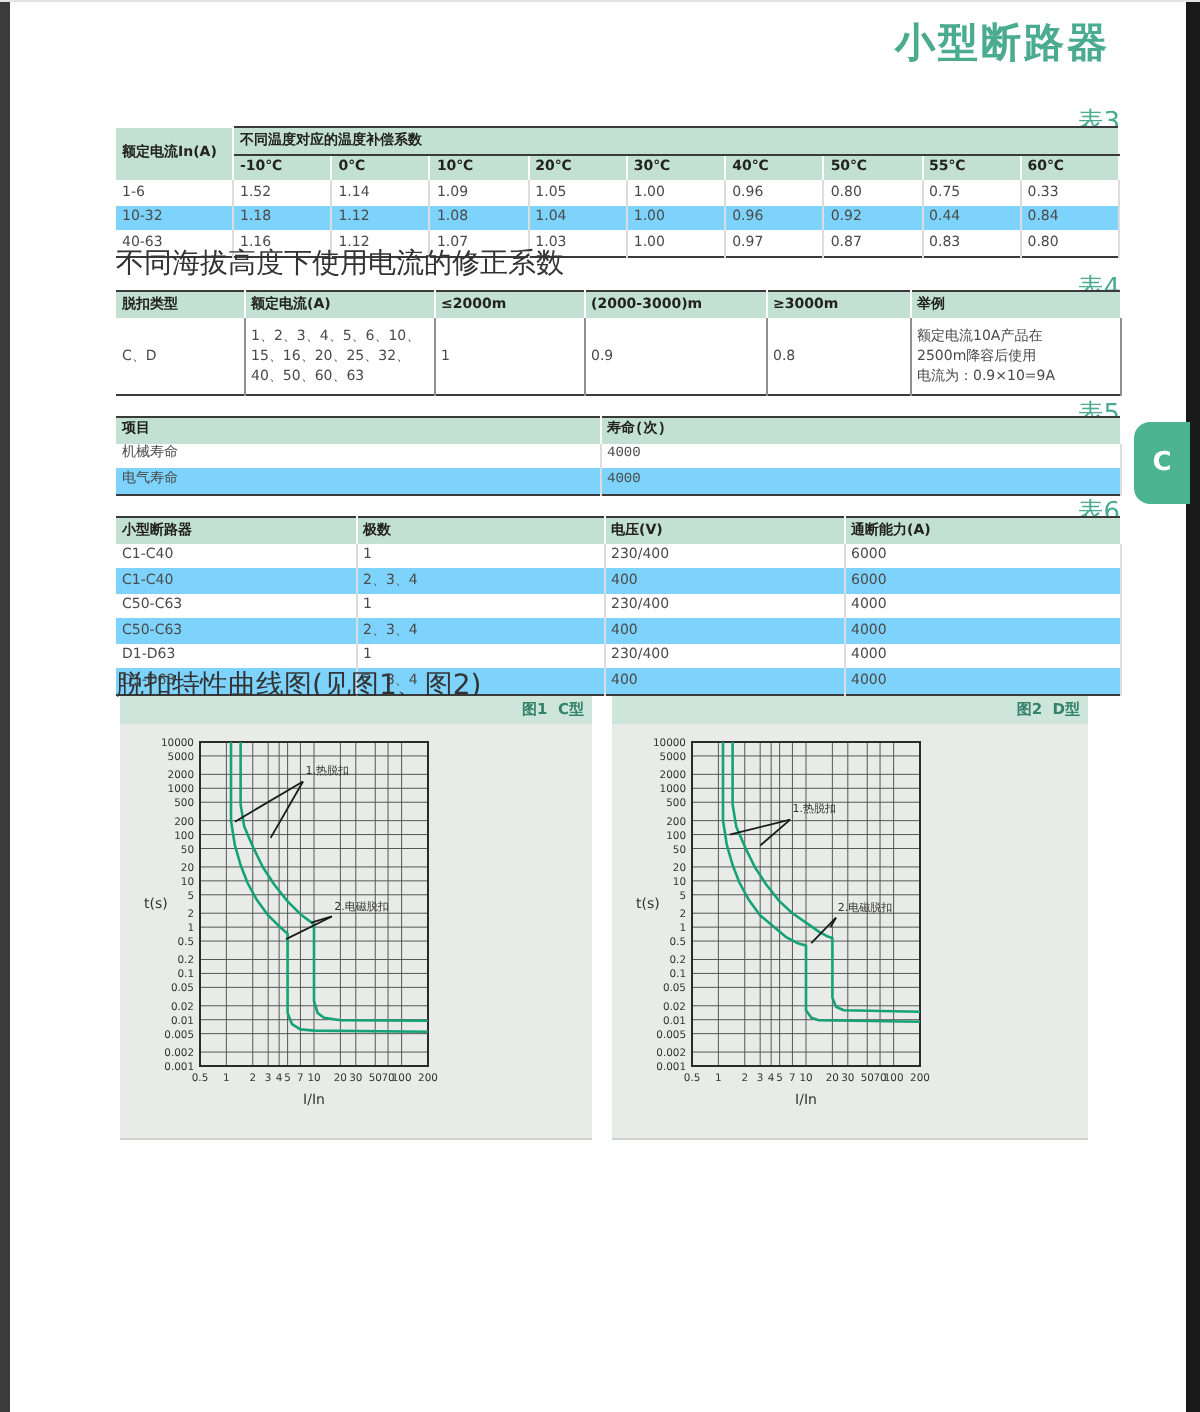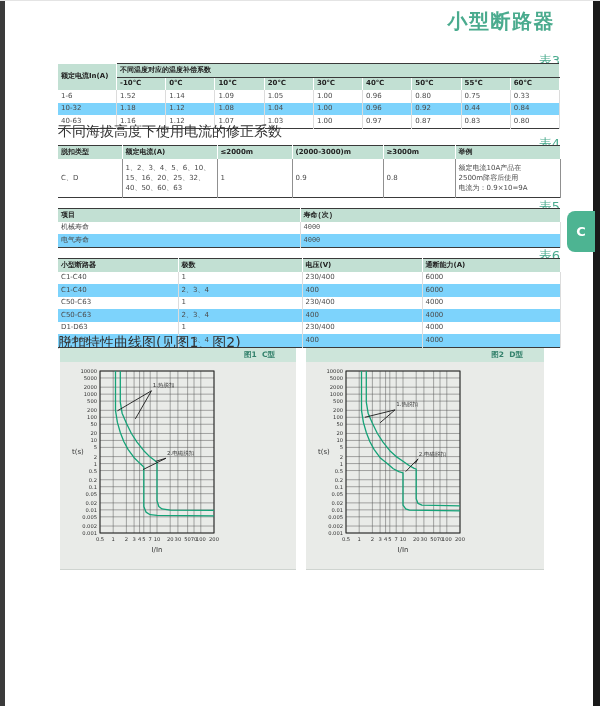--- a/index.html
+++ b/index.html
@@ -27,21 +27,21 @@
   .t3 .span-h{border-top:1.5px solid #3a3a3a;border-bottom:1.5px solid #3a3a3a;margin-left:12px;}
   .t4{top:144px;border-top:1.5px solid #3a3a3a;}
   .t4 td.bcell{border-right:1px solid #909090;white-space:pre-line;vertical-align:middle;line-height:10px;}
   .t5{top:207px;border-top:1.5px solid #3a3a3a;font-family:Liberation Mono, monospace;}
   .t6{top:257px;border-top:1.5px solid #3a3a3a;}
   .t6 td{height:9.6px;}
   .panel{position:absolute;top:347px;height:221px;background:#e9ebe8;border-bottom:1px solid #cfd4d0;}
   .panel1{left:60px;width:236px;}
   .panel2{left:306px;width:238px;}
   .panel-head{height:14px;line-height:14px;background:#cde5da;color:#34826c;font-size:7.5px;
-    font-weight:bold;text-align:right;padding-right:21px;white-space:pre;}
+    font-weight:bold;text-align:right;padding-right:4px;white-space:pre;}
   .chart-body{position:relative;height:257px;}
 </style>
 </head>
 <body>
 
 <div class="page">
   <div class="edge-left"></div>
   <div class="edge-right"></div>
   <div class="side-tab">C</div>
 

